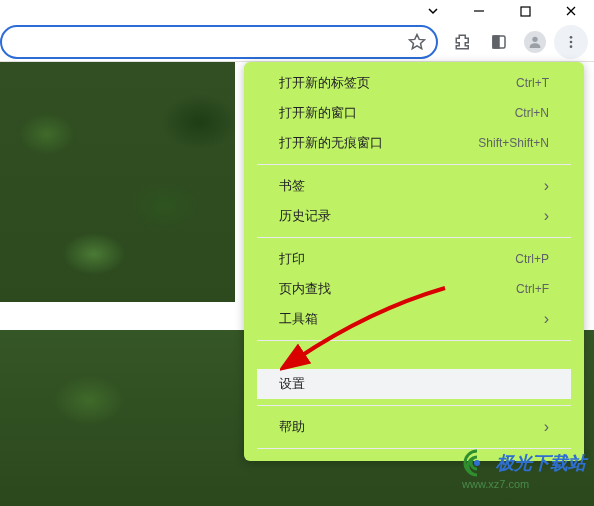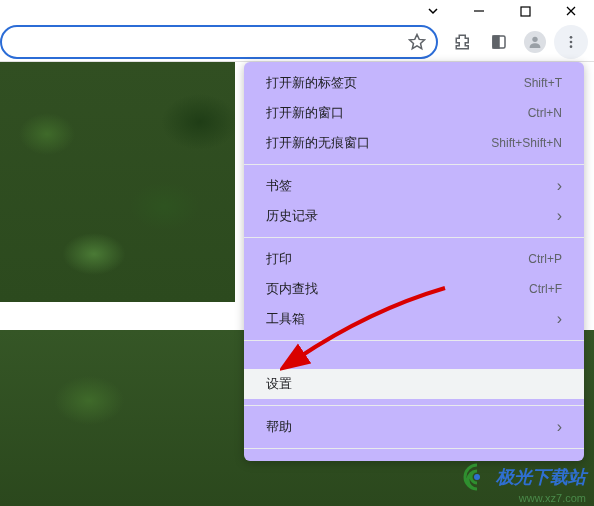--- a/index.html
+++ b/index.html
@@ -32,34 +32,34 @@
 .forest-bot { top: 268px; bottom: 0; width: 594px;
   background:
     radial-gradient(50px 35px at 15% 40%, #3f6a2a 0%, transparent 70%),
     radial-gradient(60px 40px at 55% 55%, #2e5320 0%, transparent 70%),
     radial-gradient(50px 35px at 80% 30%, #4a7a35 0%, transparent 70%),
     linear-gradient(#355626, #2b481d);
 }
 
 .menu {
   position: absolute; top: 62px; right: 10px; width: 340px;
-  background: #c4b5fd; border-radius: 6px; box-shadow: 0 2px 10px rgba(0,0,0,0.25);
-  padding: 6px 0;
+  background: #bef264; border-radius: 6px; box-shadow: 0 2px 10px rgba(0,0,0,0.25);
+  padding: 6px 13px;
 }
 .menu-item {
   display: flex; align-items: center; justify-content: space-between;
   height: 30px; padding: 0 22px; font-size: 13px; color: #202124; cursor: pointer;
 }
 .menu-item:hover, .menu-item.highlight { background: #f1f3f4; margin-top: 28px; }
 .menu-item .shortcut { color: #5f6368; font-size: 12px; }
 .menu-item .chev { color: #5f6368; font-size: 16px; line-height: 1; }
 .sep { height: 1px; background: #e8eaed; margin: 6px 0; }
 
 .arrow { position: absolute; pointer-events: none; }
-.watermark { position: absolute; right: 8px; bottom: 2px; text-align: right; }
+.watermark { position: absolute; right: 8px; bottom: 16px; text-align: left; }
 .wm-logo { display: flex; align-items: center; justify-content: flex-end; gap: 4px; }
 .wm-swirl { width: 30px; height: 30px; }
 .wm-text { color: #2f6fd1; font-size: 18px; font-weight: bold; font-style: italic; }
 .wm-url { color: #4a8a4a; font-size: 11px; }
 </style>
 </head>
 <body>
 
 <div class="window-controls">
   <div class="wc">
@@ -123,21 +123,21 @@
 </div>
 
 <div class="content">
   <div class="forest-top"></div>
   <div class="forest-bot"></div>
 </div>
 
 <div class="menu">
   <div class="menu-item">
     <span>打开新的标签页</span>
-    <span class="shortcut">Shift+T</span>
+    <span class="shortcut">Ctrl+T</span>
   </div>
   <div class="menu-item">
     <span>打开新的窗口</span>
     <span class="shortcut">Ctrl+N</span>
   </div>
   <div class="menu-item">
     <span>打开新的无痕窗口</span>
     <span class="shortcut">Shift+Shift+N</span>
   </div>
   <div class="sep"></div>

